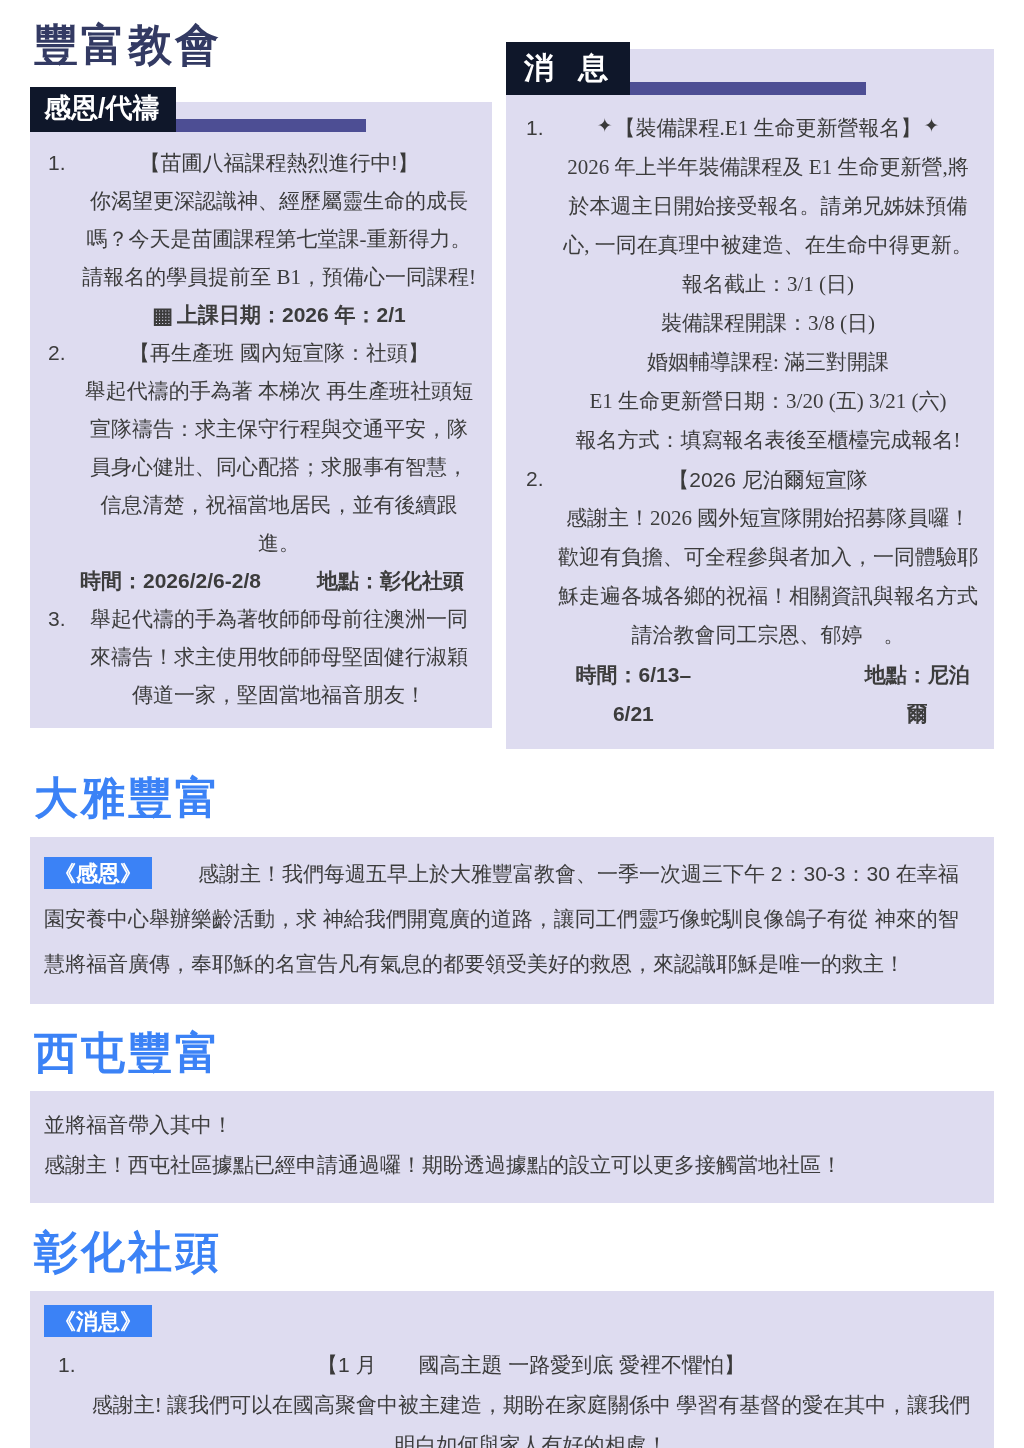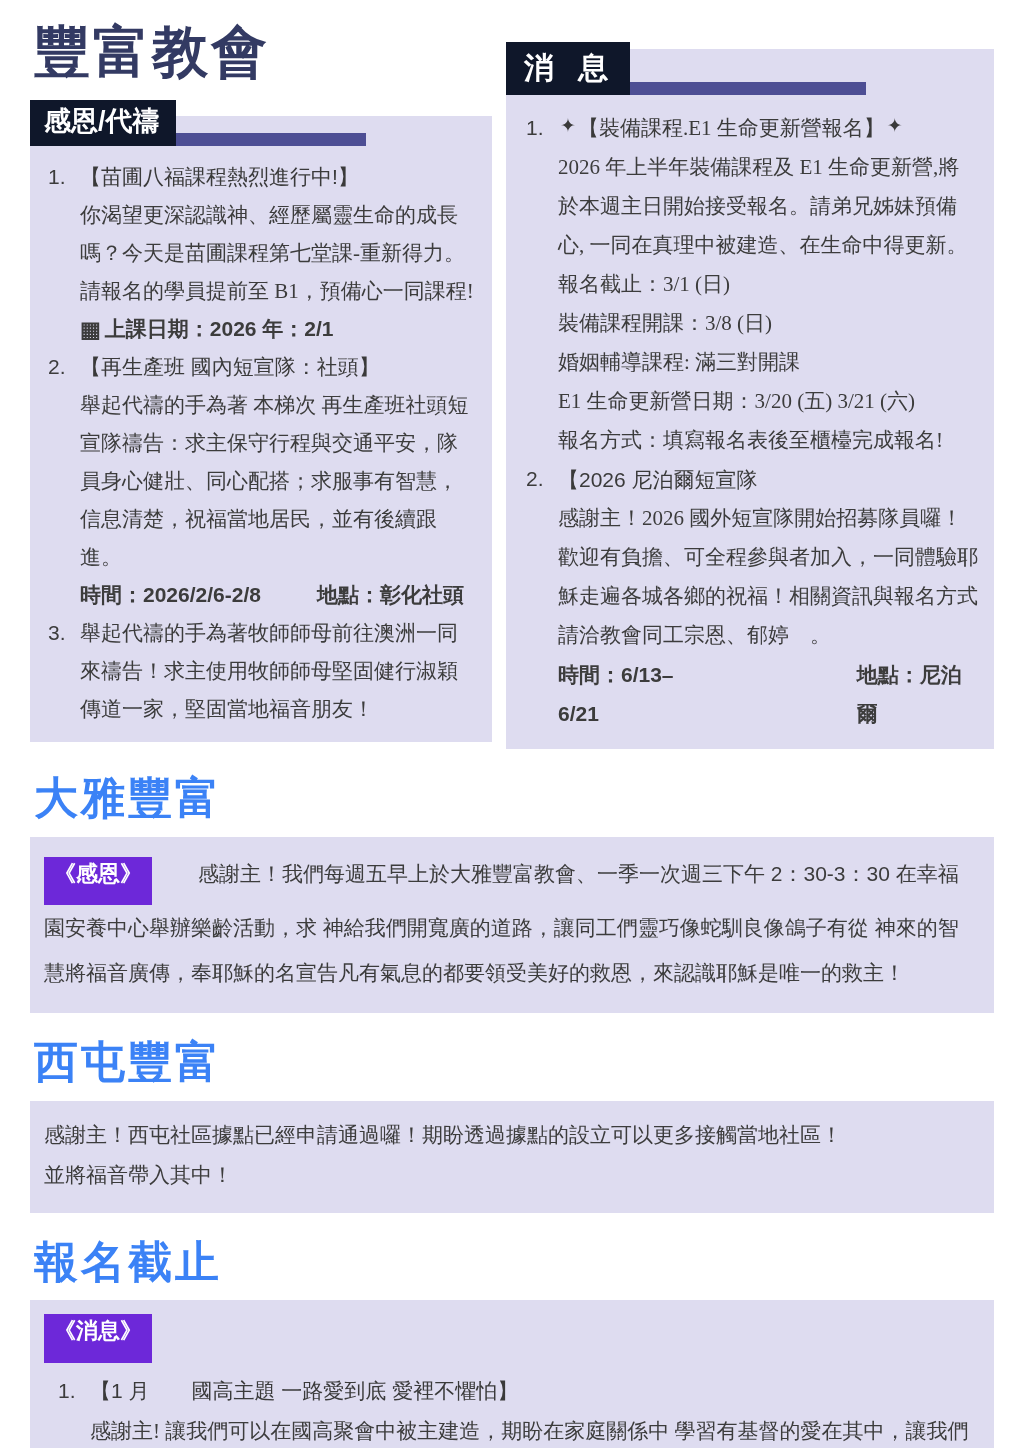--- a/index.html
+++ b/index.html
@@ -10,21 +10,21 @@
     -webkit-font-smoothing:antialiased;
   }
   .page { box-sizing:border-box; width:1024px; min-height:1448px; padding:20px 30px 28px 30px; }
 
   
   .top { display:flex; gap:14px; align-items:flex-start; }
   .colL { width:462px; flex:0 0 462px; }
   .colR { width:488px; flex:0 0 488px; margin-top:22px; }
 
   .main-title {
-    font-size:56px; font-weight:bold; color:#333a63;
+    font-size:44px; font-weight:bold; color:#333a63;
     letter-spacing:3px; margin:0 0 16px 4px; line-height:1.15;
   }
 
   .hdr-row { display:flex; align-items:flex-end; position:relative; z-index:2; }
   .hdr-box {
     background:#0f172a; color:#ffffff; font-weight:bold;
     font-size:27px; line-height:1.1; padding:7px 16px 9px 14px;
     white-space:nowrap;
   }
   .hdr-bar { height:13px; background:#4d4e94; }
@@ -34,21 +34,21 @@
 
   .panel { background:#dedcf0; }
   .colL .panel { margin-top:-30px; padding:42px 10px 14px 4px; }
   .colR .panel { margin-top:-46px; padding:60px 12px 16px 6px; }
 
   .item { display:flex; }
   .item .num {
     flex:0 0 46px; width:46px; box-sizing:border-box; padding-left:14px;
     font-size:21px; line-height:38px; color:#3c3c3c;
   }
-  .item .itext { flex:1; font-size:21px; line-height:38px; padding-right:4px; }
+  .item .itext { flex:1; font-size:21px; line-height:38px; padding-right:4px;text-align:center; }
   .colR .item .itext { line-height:39px; }
   .t-line { color:#3a3a3a; }
   .p-body { margin:0;font-family:Liberation Serif, serif; }
   .bold { font-weight:bold; }
   .sched { display:flex; font-weight:bold; }
   .colL .sched .place { margin-left:56px; }
   .colR .sched .place { margin-left:148px; }
   .serif-latin { font-family:"Liberation Serif", serif; }
   .cal-icon { font-size:22px; margin-right:4px; position:relative; top:1px; }
   .sparkle { font-size:19px; position:relative; top:-3px; padding:0 2px; }
@@ -56,23 +56,23 @@
   
   .sec-title {
     font-size:44px; font-weight:bold; color:#3b82f6;
     letter-spacing:3px; margin:24px 0 13px 4px; line-height:1.15;
   }
   .wide-panel {
     background:#dedcf0; padding:14px 18px 18px 14px;
     font-size:21px; color:#3c3c3c;
   }
   .badge {
-    display:inline-block; background:#6d28d9; color:#ffffff;
+    display:inline-block; background:#3b82f6; color:#ffffff;
     font-weight:bold; font-size:22px; line-height:1.2;
-    padding:4px 10px 18px 10px;
+    padding:4px 10px 2px 10px;
   }
   .daya-p { margin:0; line-height:45px; }
   .daya-p .badge { margin-right:46px; }
   .xitun-lead-row { line-height:40px; }
   .xitun-lead-row .lead { margin-left:48px; }
   .x-line { line-height:40px; }
   .badge-line { margin-bottom:8px; }
   .wide-panel .item .num { line-height:40px; }
   .wide-panel .item .itext { line-height:40px; }
 </style>
@@ -170,27 +170,27 @@
     <div class="wide-panel">
       <p class="daya-p">
         <span class="badge">《感恩》</span><span>感謝主！我們每週五早上於大雅豐富教會、一季一次週三下午 2：30-3：30 在幸福園安養中心舉辦樂齡活動，求 神給我們開寬廣的道路，讓同工們靈巧像蛇馴良像鴿子有從 神來的智慧將福音廣傳，奉耶穌的名宣告凡有氣息的都要領受美好的救恩，來認識耶穌是唯一的救主！</span>
       </p>
     </div>
   </section>
 
   <section>
     <h2 class="sec-title">西屯豐富</h2>
     <div class="wide-panel">
+      <div class="x-line">並將福音帶入其中！</div>
       <div class="x-line">感謝主！西屯社區據點已經申請通過囉！期盼透過據點的設立可以更多接觸當地社區！</div>
-      <div class="x-line">並將福音帶入其中！</div>
     </div>
   </section>
 
   <section>
-    <h2 class="sec-title">報名截止</h2>
+    <h2 class="sec-title">彰化社頭</h2>
     <div class="wide-panel">
       <div class="badge-line">
         <span class="badge">《消息》</span>
       </div>
       <div class="item">
         <div class="num">1.</div>
         <div class="itext">
           <div class="t-line">【1 月　　國高主題 一路愛到底 愛裡不懼怕】</div>
           <p class="p-body">感謝主! 讓我們可以在國高聚會中被主建造，期盼在家庭關係中 學習有基督的愛在其中，讓我們明白如何與家人有好的相處！</p>
         </div>

